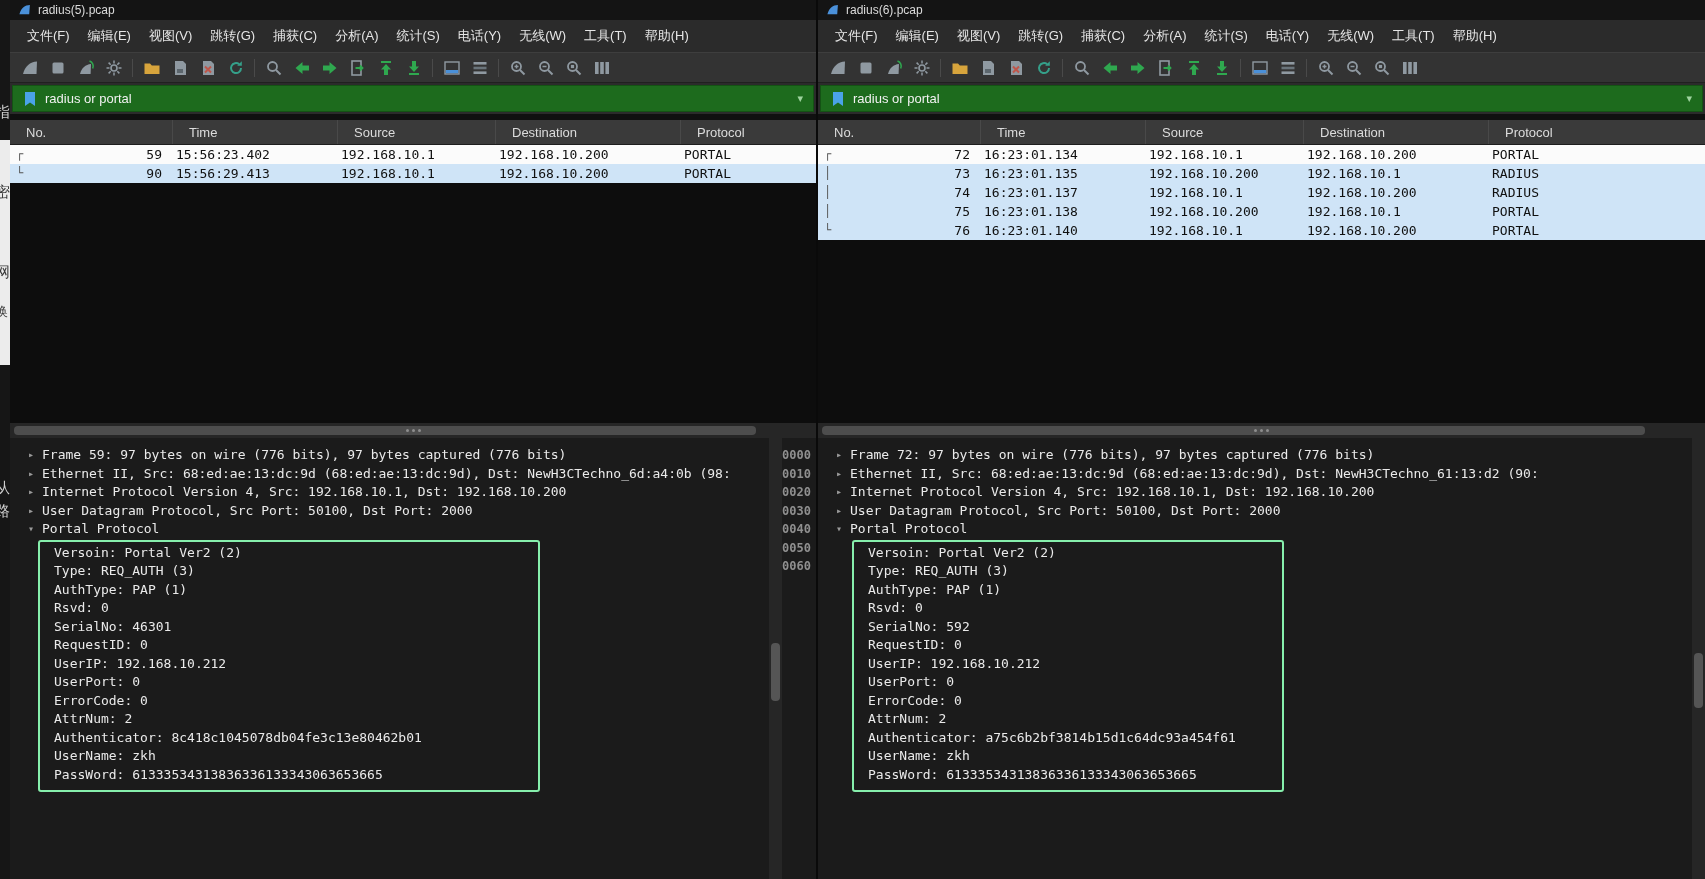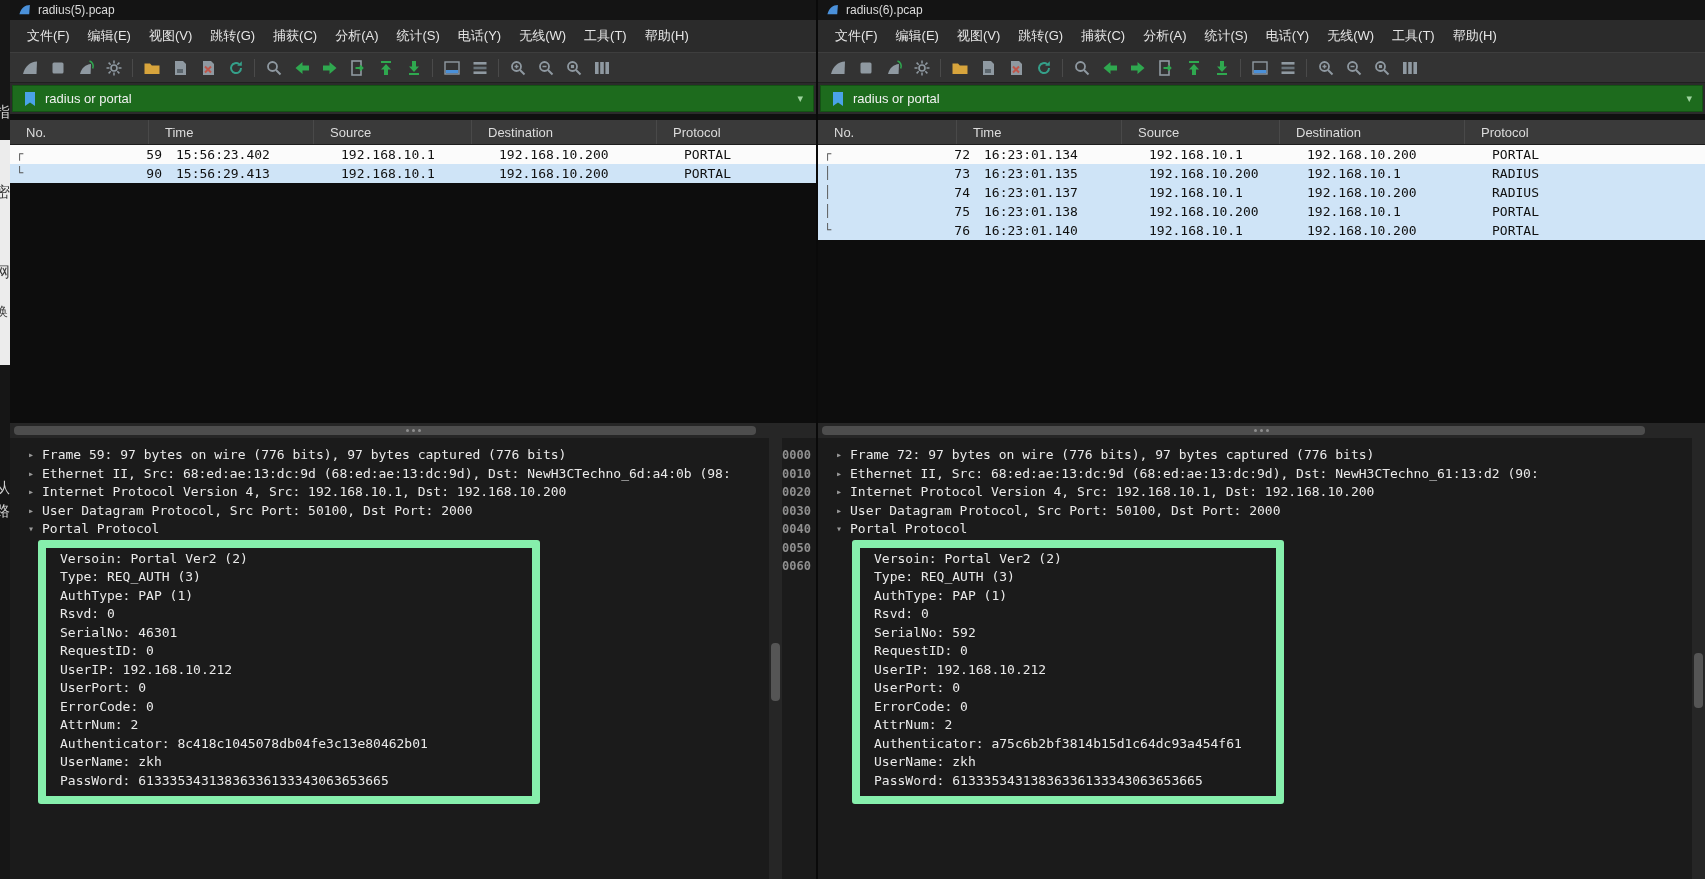--- a/index.html
+++ b/index.html
@@ -24,21 +24,21 @@
   .tsep{width:1px;height:18px;background:#4a4a4a;margin:0 4px;flex:none;}
   .filterwrap{height:29px;flex:none;background:#2b2b2b;display:flex;align-items:center;padding:1px 2px;}
   .filter-field{flex:1;height:25px;background:#1d6b1d;border:1px solid #145214;display:flex;align-items:center;gap:8px;padding:0 10px;}
   .filter-text{color:#f2f2f2;font-size:13px;}
   .filter-caret{margin-left:auto;color:#9fd39f;font-size:11px;}
   .gapstrip{height:6px;flex:none;background:#101010;}
 
   
   .list-header{height:24px;flex:none;background:#3a3a3a;display:flex;color:#dcdcdc;font-size:13px;border-bottom:1px solid #1d1d1d;}
   .hcell{box-sizing:border-box;padding-left:16px;display:flex;align-items:center;border-right:1px solid rgba(255,255,255,0.08);}
-  .c-no{width:139px;} .c-time{width:165px;} .c-src{width:158px;} .c-dst{width:185px;} .c-proto{flex:1;border-right:none;}
+  .c-no{width:163px;} .c-time{width:165px;} .c-src{width:158px;} .c-dst{width:185px;} .c-proto{flex:1;border-right:none;}
   .packet-list{height:278px;flex:none;background:#0d0d0d;font-family:"DejaVu Sans Mono",monospace;font-size:13px;overflow:hidden;}
   .prow{height:19px;display:flex;align-items:center;color:#101010;}
   .prow.white{background:#fbfbfb;} .prow.sel{background:#cfe4f7;}
   .pcell{box-sizing:border-box;padding:0 6px;white-space:nowrap;overflow:hidden;}
   .p-no{width:160px;display:flex;padding:0 8px 0 6px;}
   .bracket{width:14px;color:#555;flex:none;font-size:12px;}
   .num{flex:1;text-align:right;}
   .p-time{width:165px;} .p-src{width:158px;} .p-dst{width:185px;} .p-proto{flex:1;}
 
   
@@ -46,21 +46,21 @@
   .hthumb{position:absolute;left:4px;right:60px;top:3px;height:9px;background:#4d4d4d;border-radius:4px;}
   .dot{width:3px;height:3px;border-radius:50%;background:#8d8d8d;position:relative;z-index:2;}
   .vscroll{width:13px;flex:none;background:#262626;position:relative;}
   .vthumb{position:absolute;left:2px;right:2px;background:#555555;border-radius:4px;}
 
   
   .details-wrap{flex:1;display:flex;background:#1b1b1b;overflow:hidden;}
   .details{flex:1;overflow:hidden;padding:8px 0 0 10px;font-family:"DejaVu Sans Mono",monospace;font-size:13px;color:#eaeaea;white-space:nowrap;}
   .dline{height:18.5px;line-height:18.5px;display:flex;}
   .dchev{width:22px;flex:none;text-align:center;color:#9a9a9a;font-size:10px;}
-  .portal-box{box-sizing:border-box;border:8px solid #86efac;border-radius:3px;padding:2px 8px 6px 14px;margin-top:1px;}
+  .portal-box{box-sizing:border-box;border:2px solid #86efac;border-radius:3px;padding:2px 8px 6px 14px;margin-top:1px;}
   .pb0{margin-left:18px;width:502px;} .pb1{margin-left:24px;width:432px;}
   .fline{height:18.5px;line-height:18.5px;white-space:nowrap;}
   .hexcol{width:34px;flex:none;background:#1b1b1b;padding-top:8px;font-family:"DejaVu Sans Mono",monospace;font-size:12px;color:#8f8f8f;font-weight:bold;}
   .hexline{height:18.5px;line-height:18.5px;}
   svg{display:block;}
 </style>
 </head>
 <body>
 
 <div class="bgstrip">

